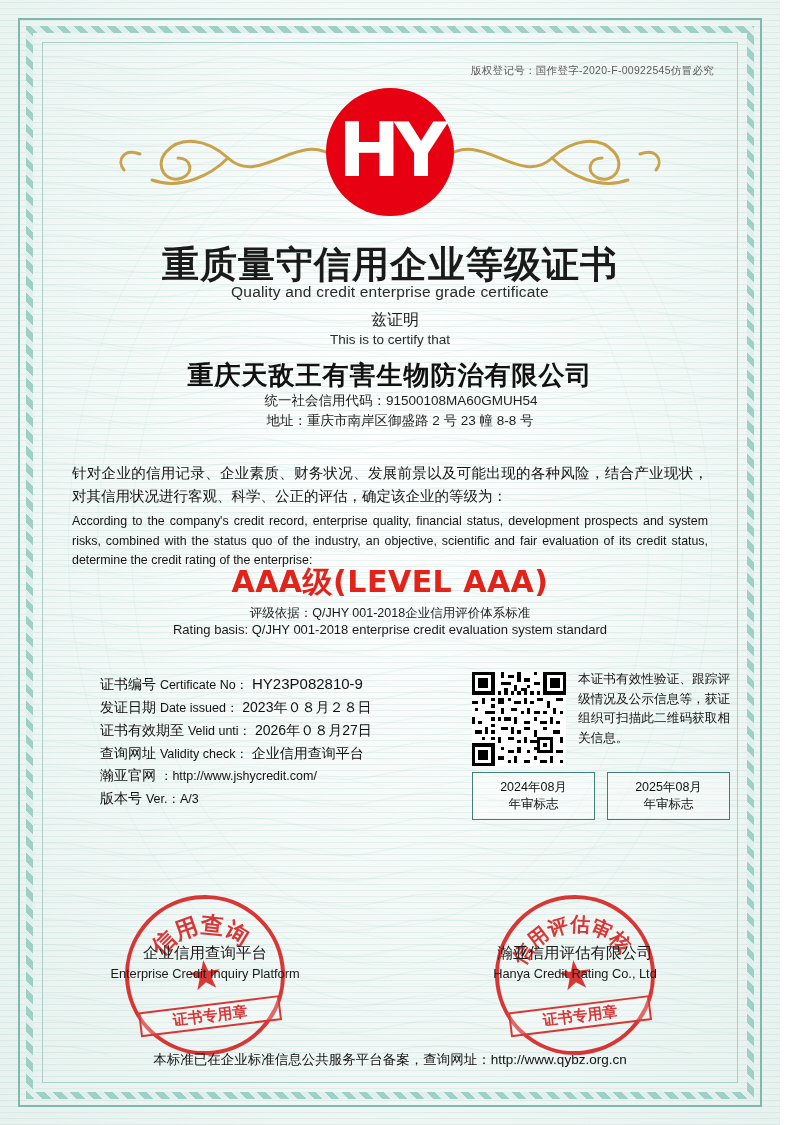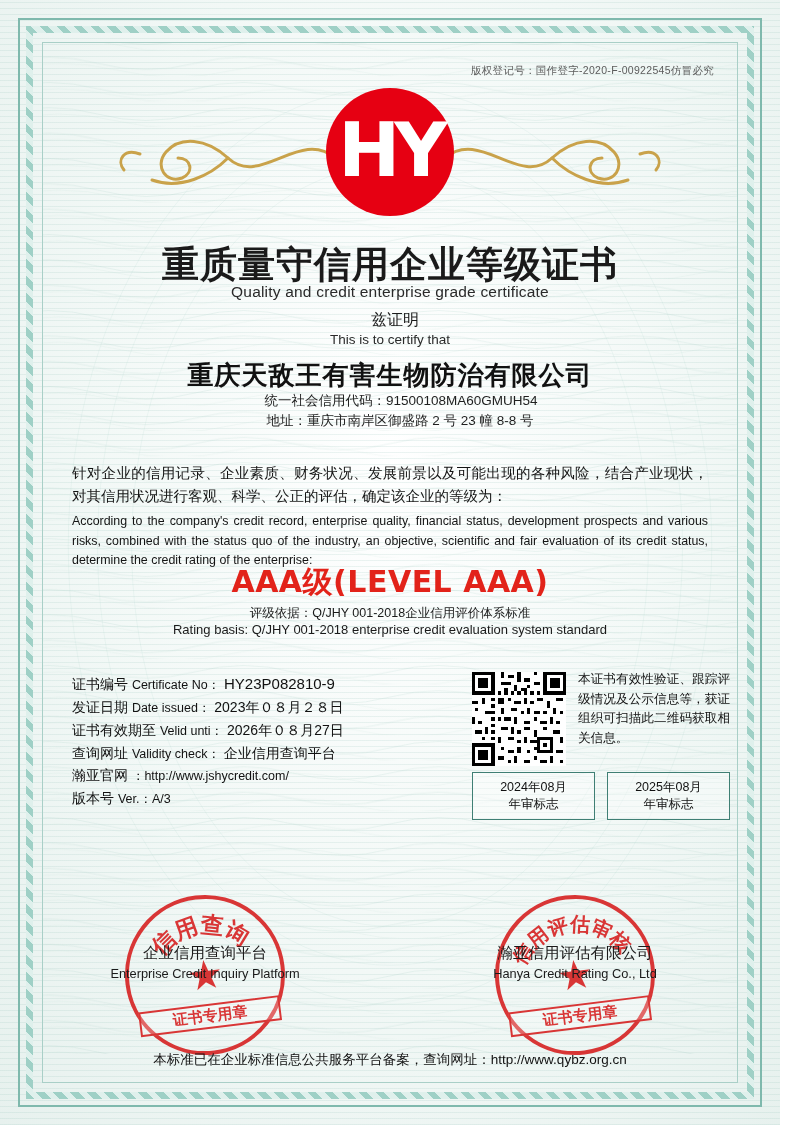--- a/index.html
+++ b/index.html
@@ -233,21 +233,21 @@
 
   .details {
     position: absolute;
     top: 672px;
     left: 72px;
     width: 390px;
     font-size: 14px;
     color: #111;
     line-height: 1.62;
   }
-  .details .row { white-space: nowrap; }
+  .details .row { white-space: nowrap; margin-left: 28px; }
   .details .lbl-zh { font-family: "DejaVu Sans", sans-serif; }
   .details .lbl-en { font-size: 12.5px; }
   .details .val { }
   .details .val-big { font-size: 15px; }
 
   .qr {
     position: absolute;
     top: 672px;
     left: 472px;
     width: 94px;
@@ -428,21 +428,21 @@
 
   <div class="certify-zh">兹证明</div>
   <div class="certify-en">This is to certify that</div>
 
   <div class="company">重庆天敌王有害生物防治有限公司</div>
   <div class="credit-code">统一社会信用代码：91500108MA60GMUH54</div>
   <div class="address">地址：重庆市南岸区御盛路 2 号 23 幢 8-8 号</div>
 
   <div class="body-block">
     <div class="body-zh">针对企业的信用记录、企业素质、财务状况、发展前景以及可能出现的各种风险，结合产业现状，对其信用状况进行客观、科学、公正的评估，确定该企业的等级为：</div>
-    <div class="body-en">According to the company's credit record, enterprise quality, financial status, development prospects and various risks, combined with the status quo of the industry, an objective, scientific and fair evaluation of its credit status, determine the credit rating of the enterprise:</div>
+    <div class="body-en">According to the company's credit record, enterprise quality, financial status, development prospects and system risks, combined with the status quo of the industry, an objective, scientific and fair evaluation of its credit status, determine the credit rating of the enterprise:</div>
   </div>
 
   <div class="level">AAA级(LEVEL AAA)</div>
   <div class="basis-zh">评级依据：Q/JHY 001-2018企业信用评价体系标准</div>
   <div class="basis-en">Rating basis: Q/JHY 001-2018 enterprise credit evaluation system standard</div>
 
   <div class="details">
     <div class="row">
       <span class="lbl-zh">证书编号</span>
       <span class="lbl-en">Certificate No：</span>

